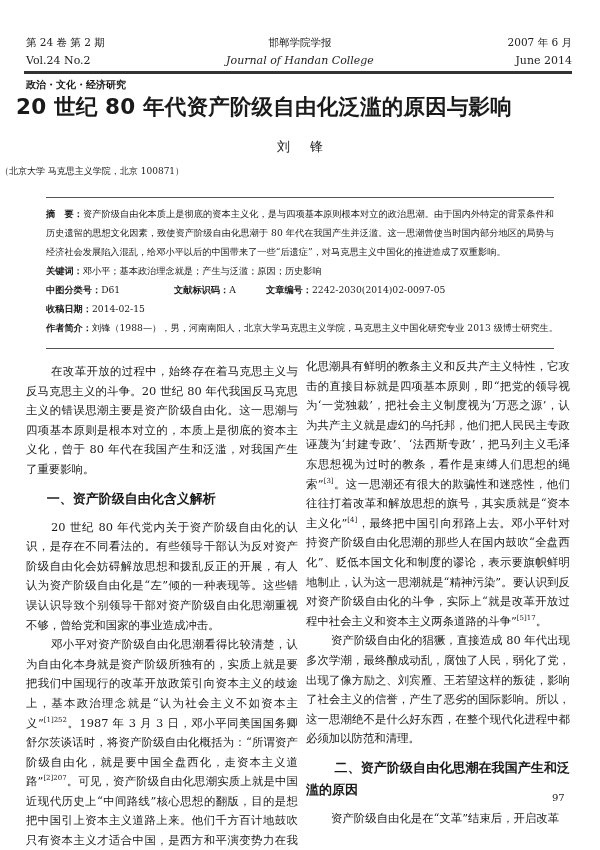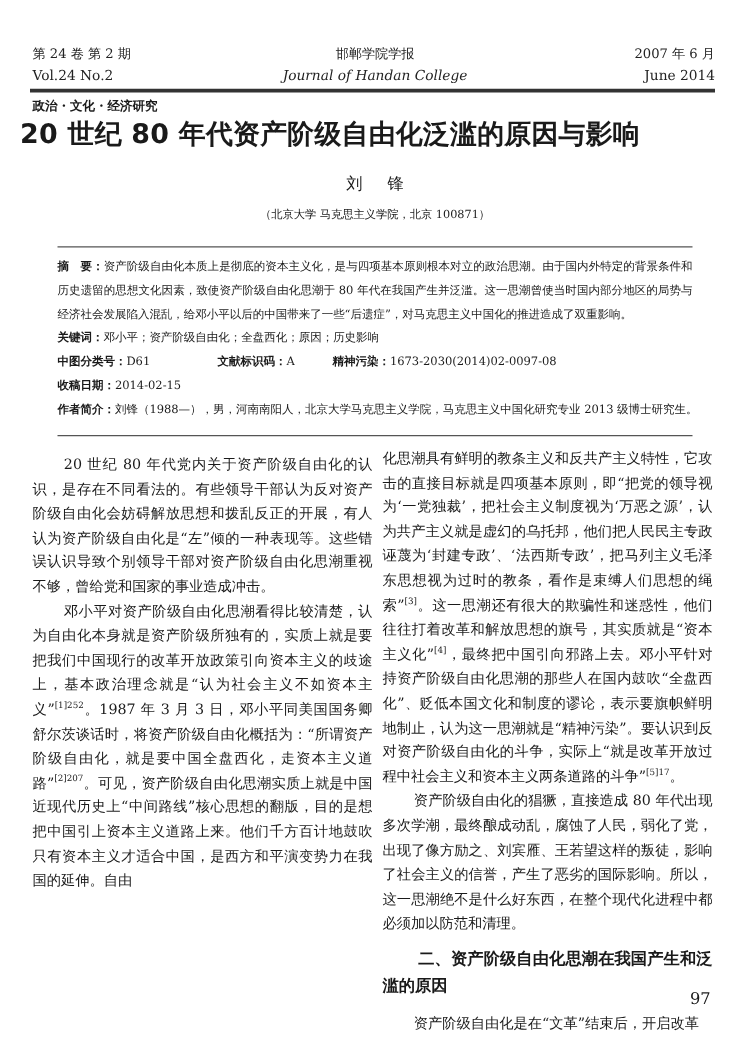--- a/index.html
+++ b/index.html
@@ -19,54 +19,56 @@
   .author { font-family: "DejaVu Sans", sans-serif; font-size: 13px; letter-spacing: 8px; }
   .affil { font-size: 9px; }
   .meta { font-size: 9.2px; line-height: 19px; }
   .meta b { font-family: "DejaVu Sans", sans-serif; font-weight: bold; margin-top: 12px; }
   .meta-line { white-space: nowrap; }
   .col { position: absolute; font-size: 11.4px; line-height: 19.6px; text-align: justify; }
   .col p { margin: 0; }
   .indent { text-indent: 2.2em; }
   .h2 { font-family: "DejaVu Sans", sans-serif; font-weight: bold; font-size: 13px; margin: 8px 0 8px 0 !important; line-height: 22px; }
   sup { font-size: 7px; vertical-align: 5px; line-height: 0; }
-  .pageno { font-size: 13px; }
+  .pageno { font-size: 10px; }
 </style>
 </head>
 <body>
 
 <div class="abs hdr hdr-cn" style="left:26px; top:36px;">第 24 卷 第 2 期</div>
 <div class="abs hdr" style="left:26px; top:54px;">Vol.24   No.2</div>
 <div class="abs hdr hdr-cn" style="left:0; width:600px; top:36px; text-align:center;">邯郸学院学报</div>
 <div class="abs hdr" style="left:0; width:600px; top:54px; text-align:center;font-style:italic;">Journal of Handan College</div>
 <div class="abs hdr hdr-cn" style="right:28px; top:36px;">2007 年 6 月</div>
 <div class="abs hdr" style="right:28px; top:54px;">June 2014</div>
 <div class="rule-thick" style="top:71px;"></div>
 
 <div class="abs section-tag" style="left:26px; top:78px;">政治・文化・经济研究</div>
 
 <div class="abs title" style="left:0; width:528px; top:92px; text-align:center;">20 世纪 80 年代资产阶级自由化泛滥的原因与影响</div>
 <div class="abs author" style="left:0; width:608px; top:138px; text-align:center;">刘 锋</div>
-<div class="abs affil" style="left:0; width:600px; top:165px; text-align:center;">（北京大学 马克思主义学院，北京 100871）</div>
+<div class="abs affil" style="left:0; width:600px; top:165px; text-align:left;">（北京大学 马克思主义学院，北京 100871）</div>
 
 <div class="rule-thin" style="left:46px; width:508px; top:197px;"></div>
 
 <div class="abs meta" style="left:46px; width:508px; top:204px; text-align:justify;">
   <div><b>摘　要：</b><span>资产阶级自由化本质上是彻底的资本主义化，是与四项基本原则根本对立的政治思潮。由于国内外特定的背景条件和历史遗留的思想文化因素，致使资产阶级自由化思潮于 80 年代在我国产生并泛滥。这一思潮曾使当时国内部分地区的局势与经济社会发展陷入混乱，给邓小平以后的中国带来了一些“后遗症”，对马克思主义中国化的推进造成了双重影响。</span></div>
-  <div class="meta-line"><b>关键词：</b><span>邓小平；资产阶级自由化；全盘西化；原因；历史影响</span></div>
+  <div class="meta-line"><b>关键词：</b><span>邓小平；基本政治理念就是；产生与泛滥；原因；历史影响</span></div>
   <div class="meta-line">
-    <span style="display:inline-block; width:128px;"><b>中图分类号：</b><span>D61</span></span><span style="display:inline-block; width:92px;"><b>文献标识码：</b><span>A</span></span><span><b>精神污染：</b><span>1673-2030(2014)02-0097-08</span></span>
+    <span style="display:inline-block; width:128px;"><b>中图分类号：</b><span>D61</span></span><span style="display:inline-block; width:92px;"><b>文献标识码：</b><span>A</span></span><span><b>文章编号：</b><span>2242-2030(2014)02-0097-05</span></span>
   </div>
   <div class="meta-line"><b>收稿日期：</b><span>2014-02-15</span></div>
   <div class="meta-line"><b>作者简介：</b><span>刘锋（1988—），男，河南南阳人，北京大学马克思主义学院，马克思主义中国化研究专业 2013 级博士研究生。</span></div>
 </div>
 
 <div class="rule-thin" style="left:46px; width:508px; top:348px;"></div>
 
 <div class="col" style="left:26px; width:272px; top:362px;">
+  <p class="indent">在改革开放的过程中，始终存在着马克思主义与反马克思主义的斗争。20 世纪 80 年代我国反马克思主义的错误思潮主要是资产阶级自由化。这一思潮与四项基本原则是根本对立的，本质上是彻底的资本主义化，曾于 80 年代在我国产生和泛滥，对我国产生了重要影响。</p>
+  <p class="h2" style="text-indent:1.6em;">一、资产阶级自由化含义解析</p>
   <p class="indent">20 世纪 80 年代党内关于资产阶级自由化的认识，是存在不同看法的。有些领导干部认为反对资产阶级自由化会妨碍解放思想和拨乱反正的开展，有人认为资产阶级自由化是“左”倾的一种表现等。这些错误认识导致个别领导干部对资产阶级自由化思潮重视不够，曾给党和国家的事业造成冲击。</p>
   <p class="indent"><span>邓小平对资产阶级自由化思潮看得比较清楚，认为自由化本身就是资产阶级所独有的，实质上就是要把我们中国现行的改革开放政策引向资本主义的歧途上，基本政治理念就是“认为社会主义不如资本主义”</span><sup>[1]252</sup><span>。1987 年 3 月 3 日，邓小平同美国国务卿舒尔茨谈话时，将资产阶级自由化概括为：“所谓资产阶级自由化，就是要中国全盘西化，走资本主义道路”</span><sup>[2]207</sup><span>。可见，资产阶级自由化思潮实质上就是中国近现代历史上“中间路线”核心思想的翻版，目的是想把中国引上资本主义道路上来。他们千方百计地鼓吹只有资本主义才适合中国，是西方和平演变势力在我国的延伸。自由</span></p>
 </div>
 
 <div class="col" style="left:306px; width:264px; top:357px;">
   <p><span>化思潮具有鲜明的教条主义和反共产主义特性，它攻击的直接目标就是四项基本原则，即“把党的领导视为‘一党独裁’，把社会主义制度视为‘万恶之源’，认为共产主义就是虚幻的乌托邦，他们把人民民主专政诬蔑为‘封建专政’、‘法西斯专政’，把马列主义毛泽东思想视为过时的教条，看作是束缚人们思想的绳索”</span><sup>[3]</sup><span>。这一思潮还有很大的欺骗性和迷惑性，他们往往打着改革和解放思想的旗号，其实质就是“资本主义化”</span><sup>[4]</sup><span>，最终把中国引向邪路上去。邓小平针对持资产阶级自由化思潮的那些人在国内鼓吹“全盘西化”、贬低本国文化和制度的谬论，表示要旗帜鲜明地制止，认为这一思潮就是“精神污染”。要认识到反对资产阶级自由化的斗争，实际上“就是改革开放过程中社会主义和资本主义两条道路的斗争”</span><sup>[5]17</sup><span>。</span></p>
   <p class="indent">资产阶级自由化的猖獗，直接造成 80 年代出现多次学潮，最终酿成动乱，腐蚀了人民，弱化了党，出现了像方励之、刘宾雁、王若望这样的叛徒，影响了社会主义的信誉，产生了恶劣的国际影响。所以，这一思潮绝不是什么好东西，在整个现代化进程中都必须加以防范和清理。</p>
   <p class="h2" style="text-indent:2.2em;">二、资产阶级自由化思潮在我国产生和泛滥的原因</p>
   <p class="indent">资产阶级自由化是在“文革”结束后，开启改革</p>
 </div>

